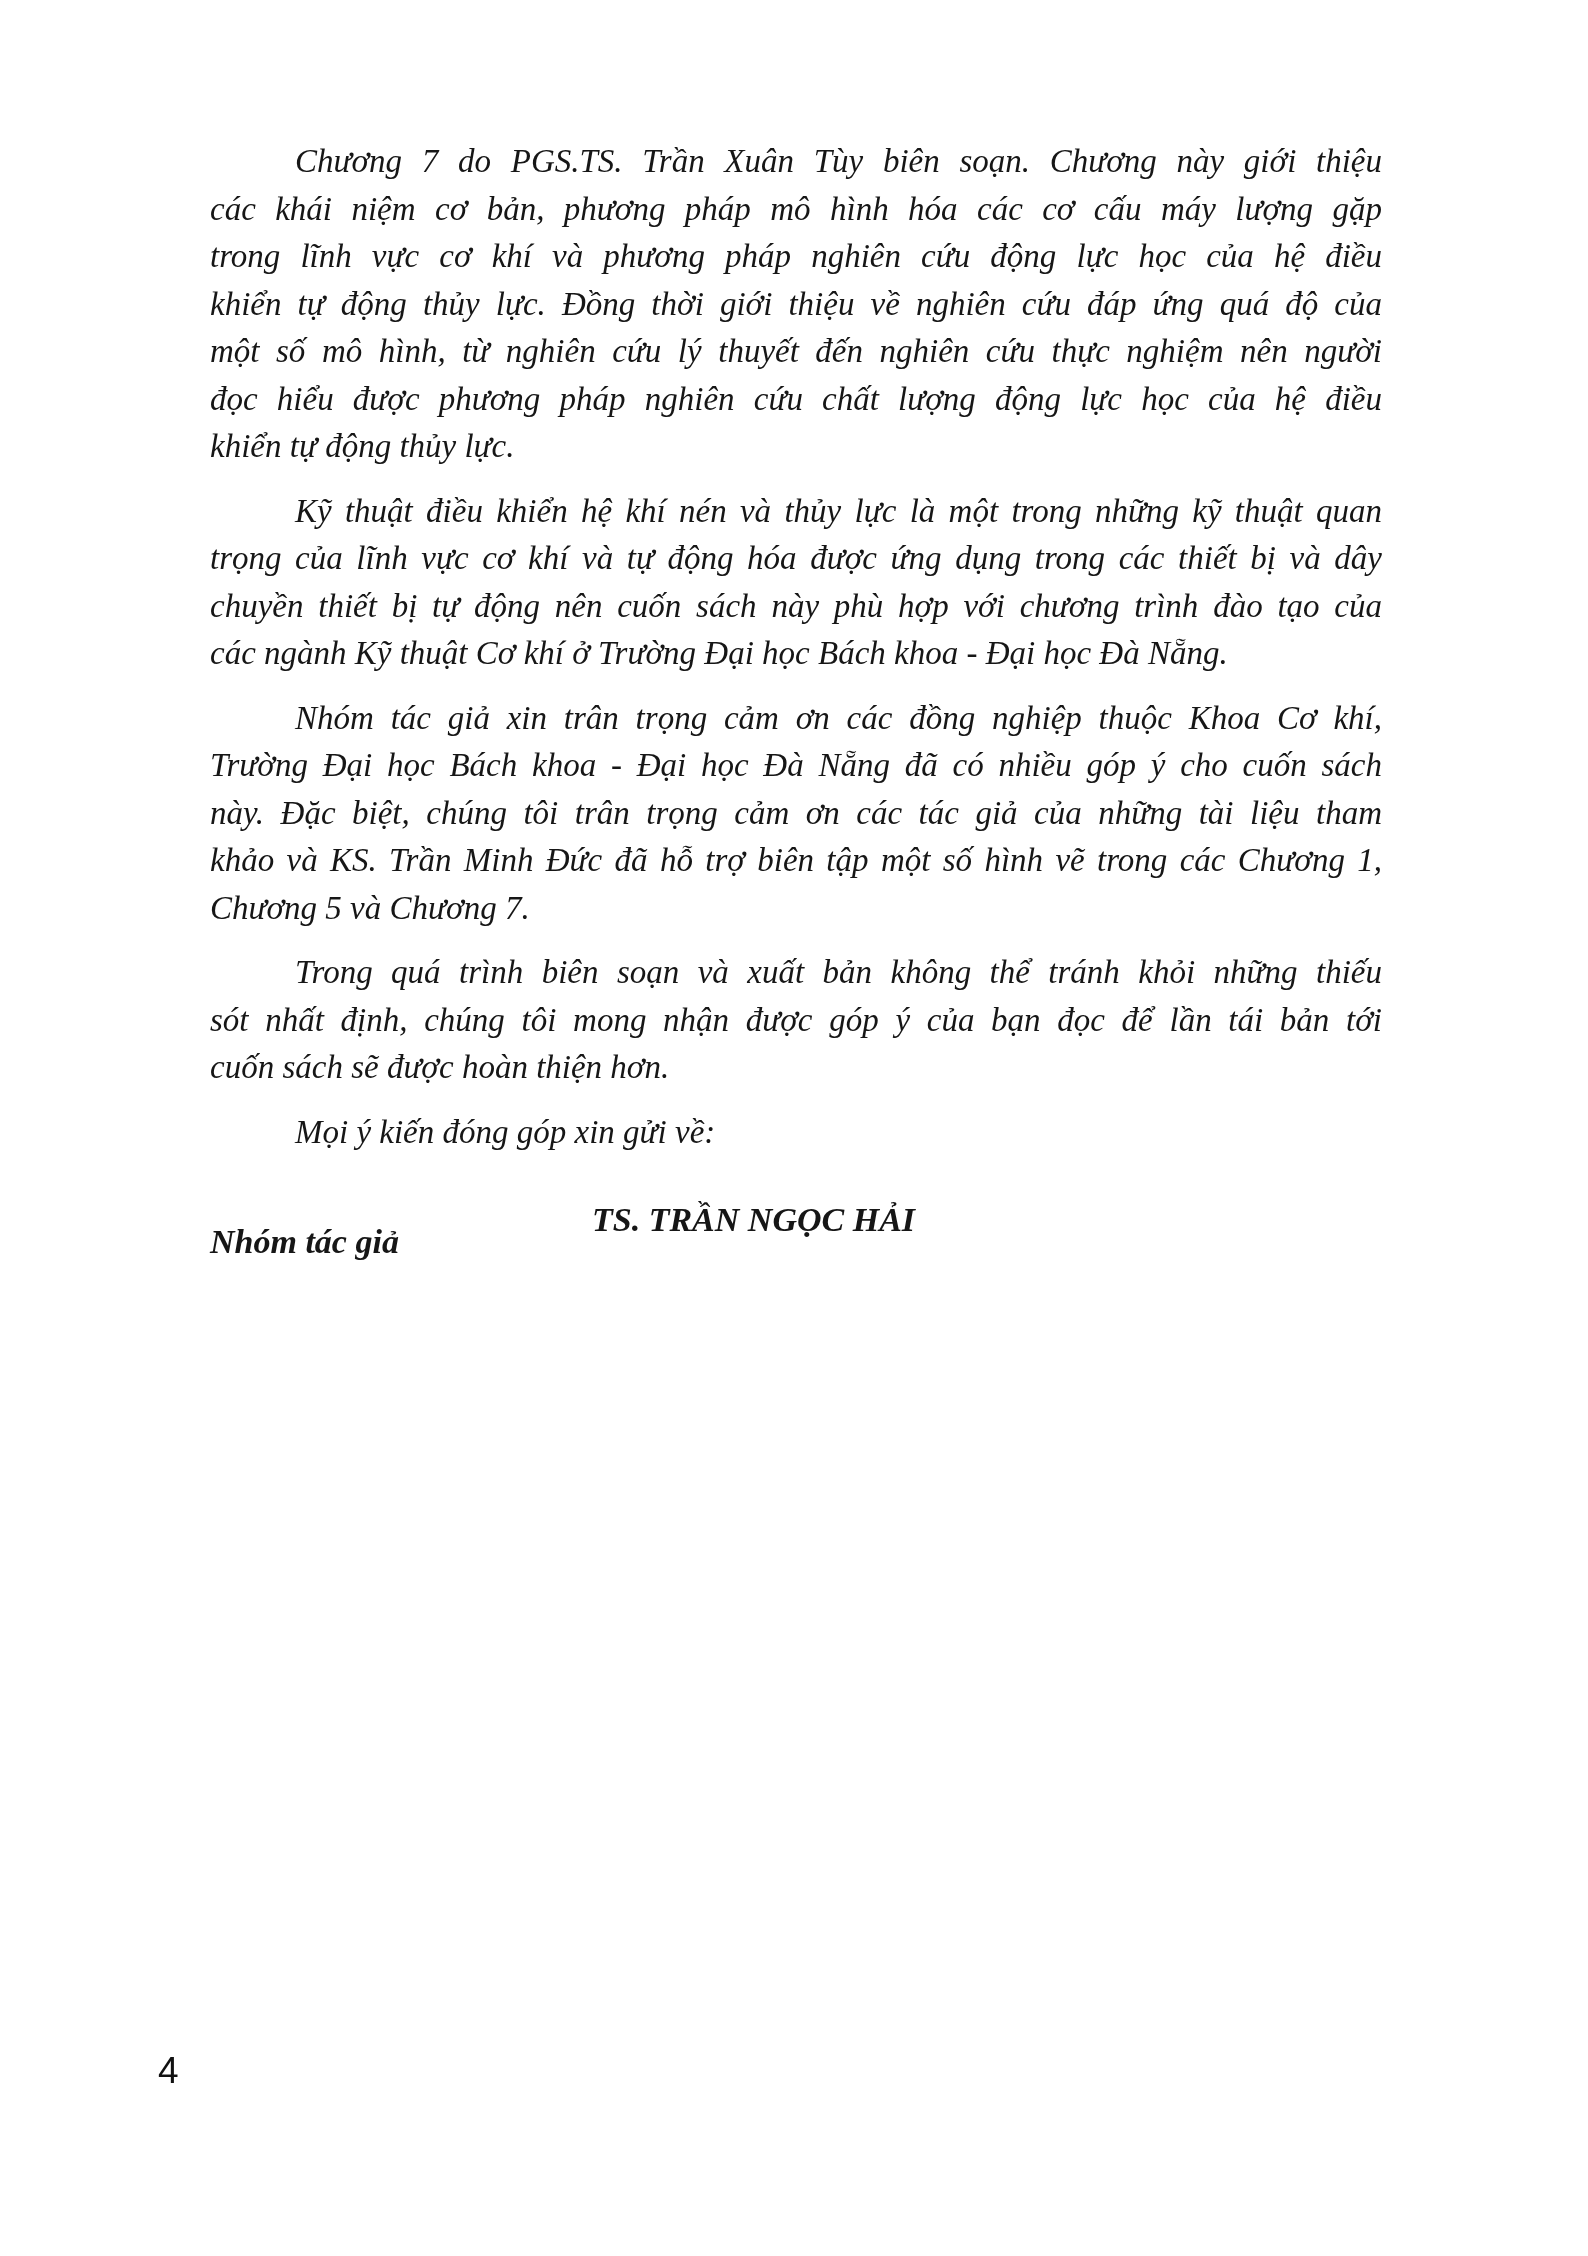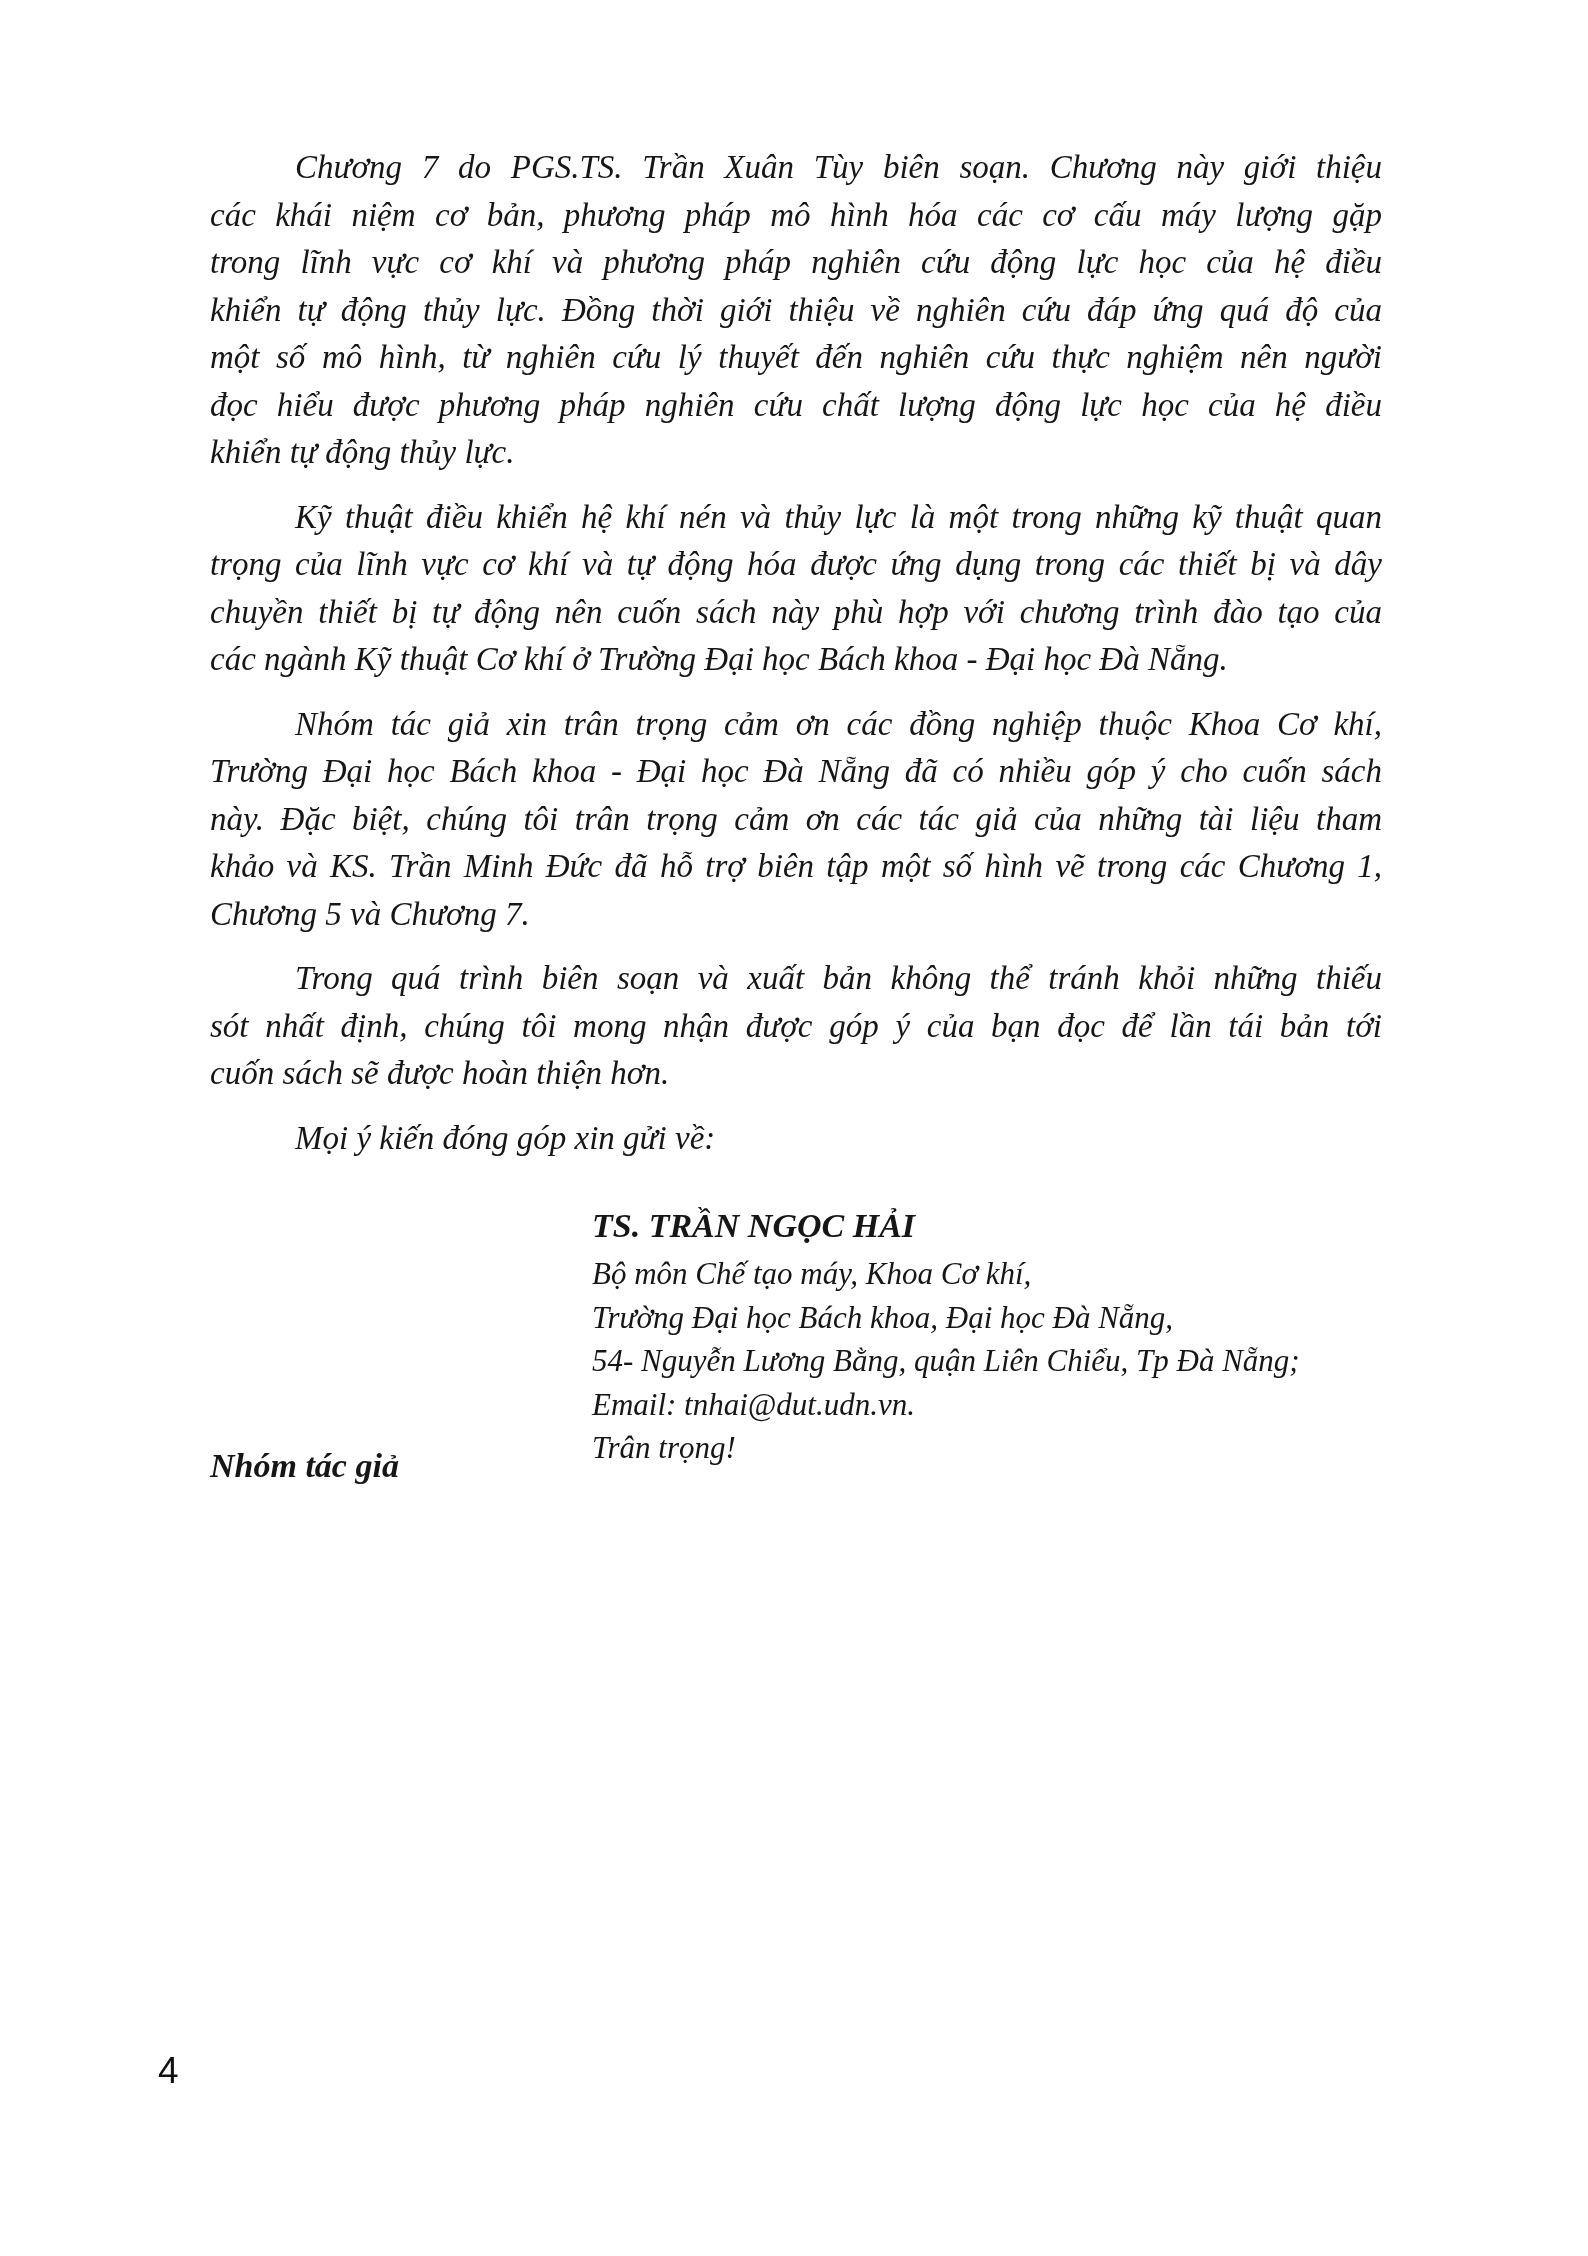--- a/index.html
+++ b/index.html
@@ -13,21 +13,21 @@
     height: 2256px;
     background: #ffffff;
     overflow: hidden;
     font-family: "Liberation Serif", "DejaVu Serif", serif;
     font-style: italic;
     color: #161616;
   }
   .content {
     position: absolute;
     left: 210px;
-    top: 144px;
+    top: 138px;
     width: 1172px;
     font-size: 33px;
     line-height: 47.5px;
   }
   .paragraph {
     margin: 0 0 17px 0;
   }
   .line {
     text-align: justify;
     text-align-last: justify;
@@ -104,24 +104,17 @@
           <div class="line first">Trong quá trình biên soạn và xuất bản không thể tránh khỏi những thiếu</div>
           <div class="line">sót nhất định, chúng tôi mong nhận được góp ý của bạn đọc để lần tái bản tới</div>
           <div class="line last">cuốn sách sẽ được hoàn thiện hơn.</div>
         </div>
         <div class="paragraph">
           <div class="line first last">Mọi ý kiến đóng góp xin gửi về:</div>
         </div>
       </section>
     <section class="contact">
       <div class="contact-name">TS. TRẦN NGỌC HẢI</div>
-      <div id="contact-lines">
-          <div class="contact-line">Bộ môn Chế tạo máy, Khoa Cơ khí,</div>
-          <div class="contact-line">Trường Đại học Bách khoa, Đại học Đà Nẵng,</div>
-          <div class="contact-line">54- Nguyễn Lương Bằng, quận Liên Chiểu, Tp Đà Nẵng;</div>
-          <div class="contact-line">Email: tnhai@dut.udn.vn.</div>
-          <div class="contact-line">Trân trọng!</div>
-        </div>
     </section>
     <div class="signature">Nhóm tác giả</div>
   </main>
   <div class="page-number">4</div>
 </div>
 
 </body></html>

